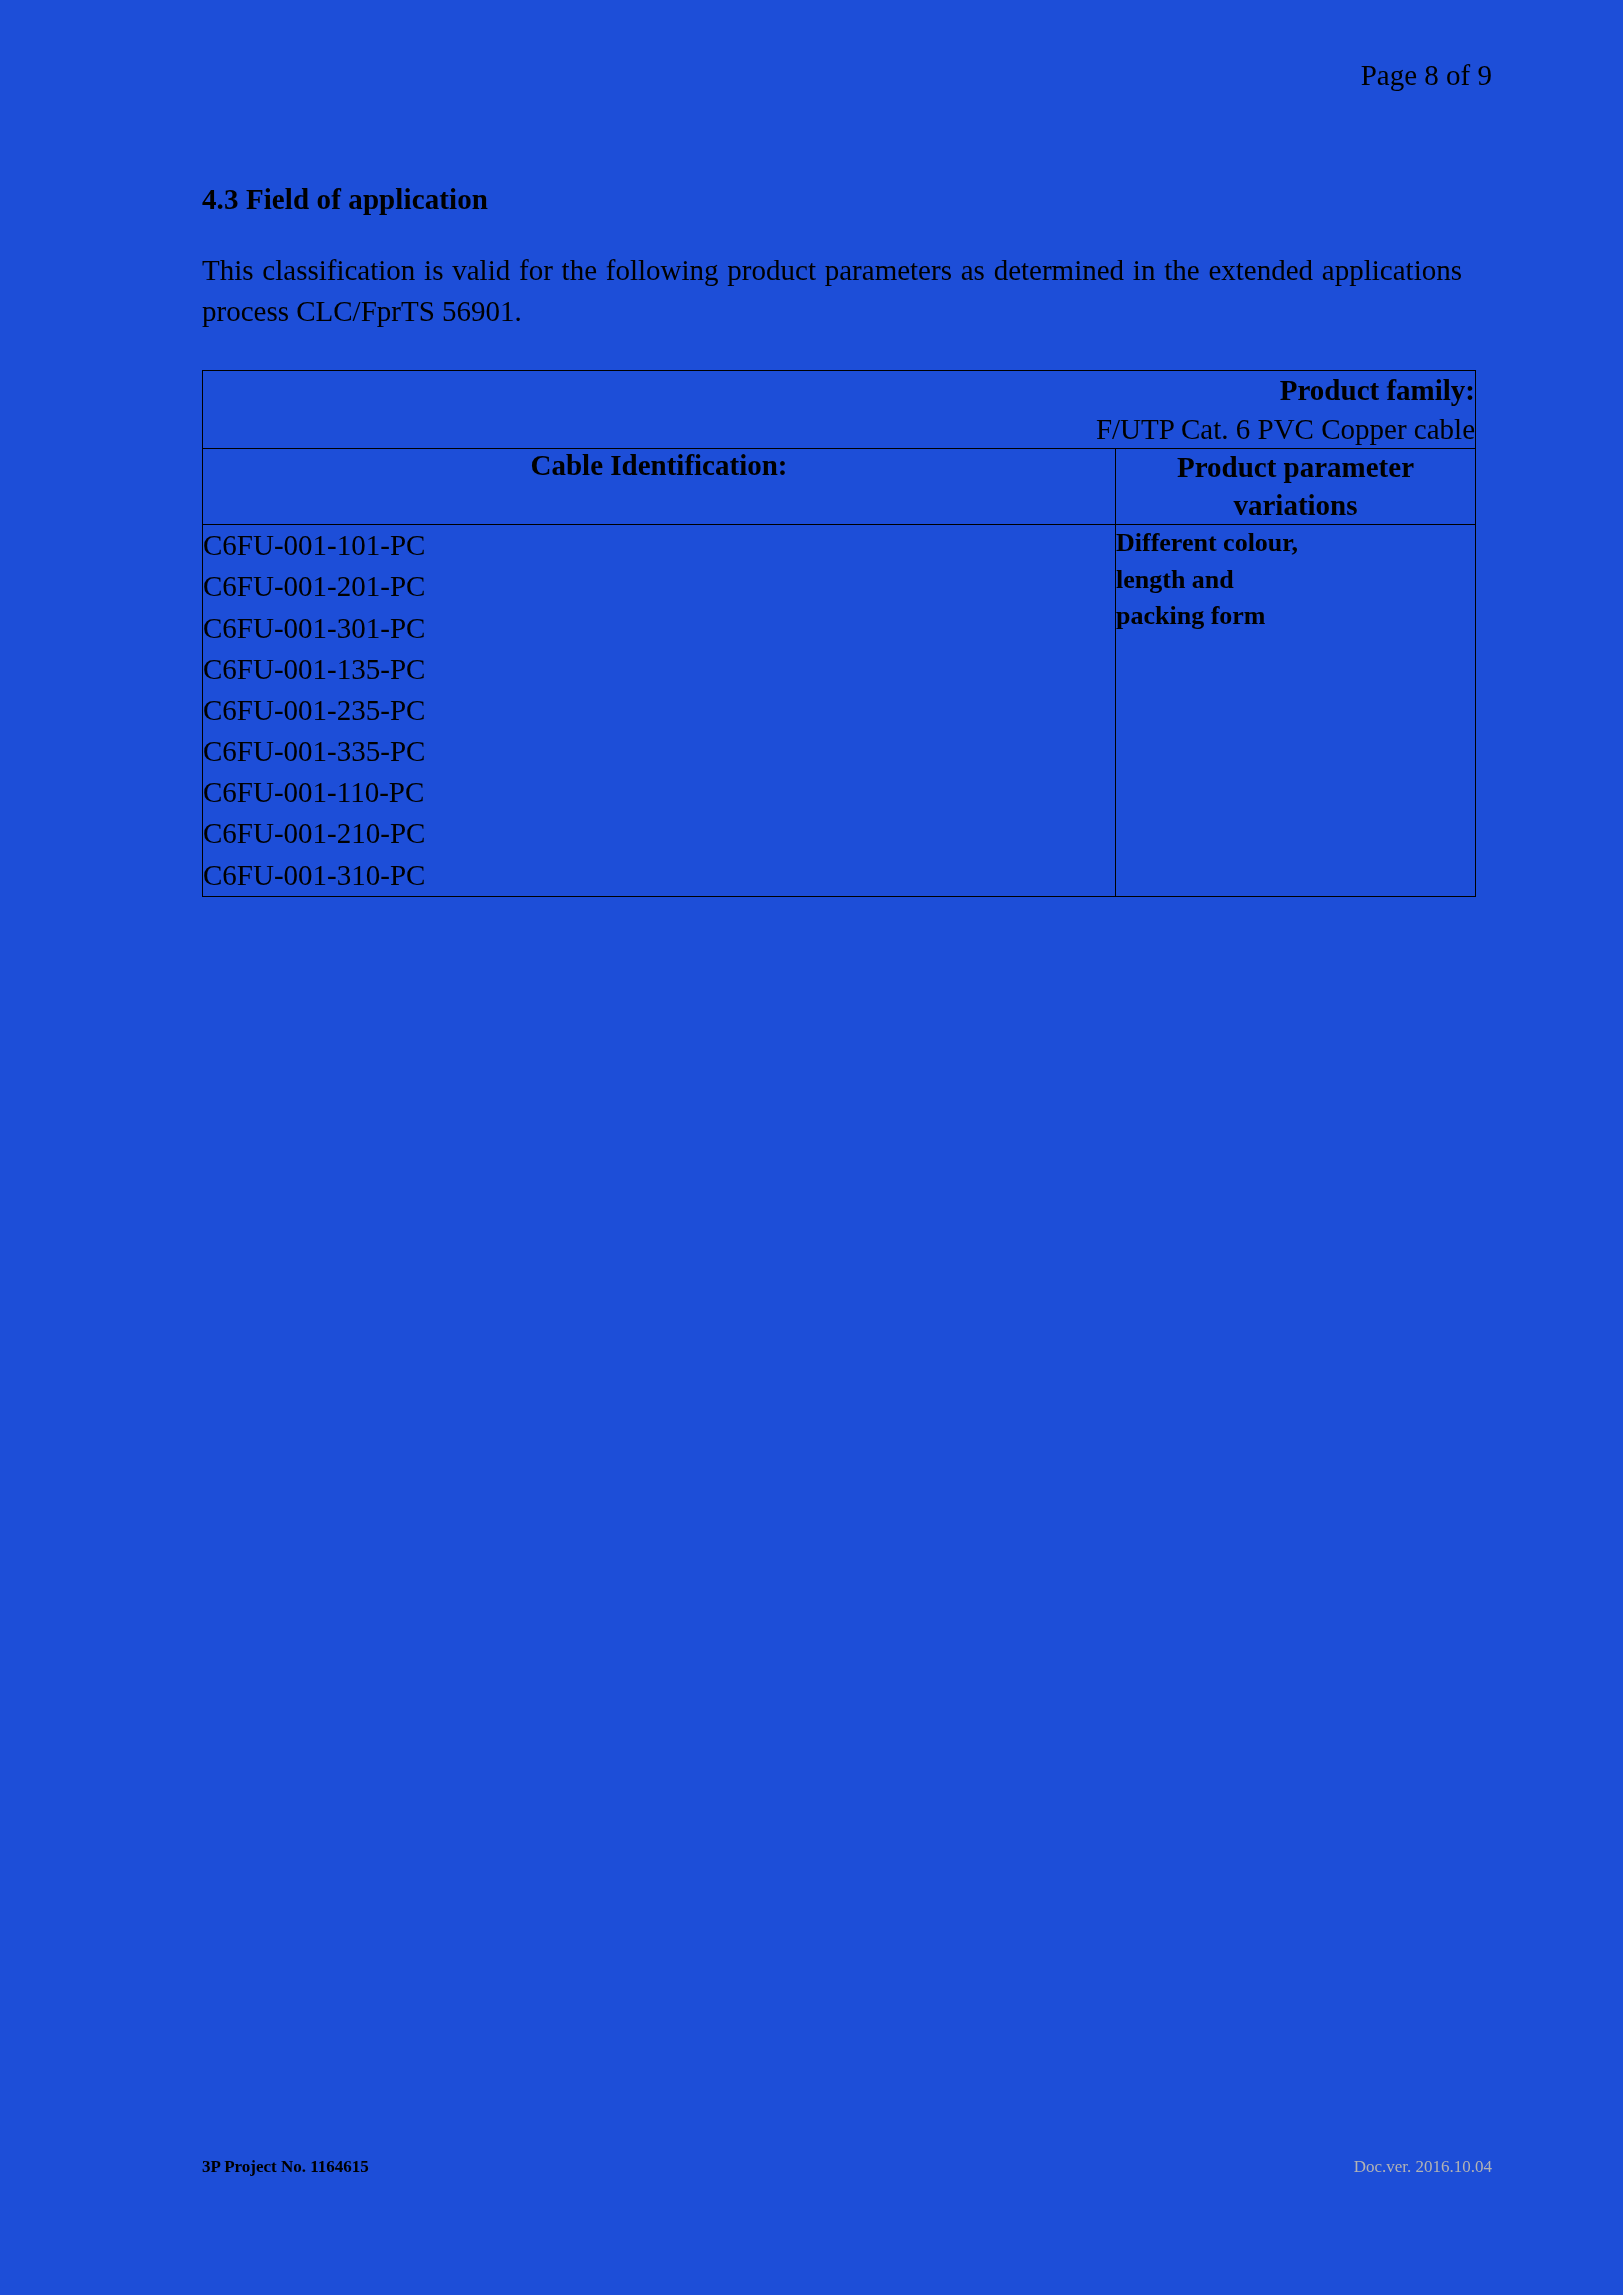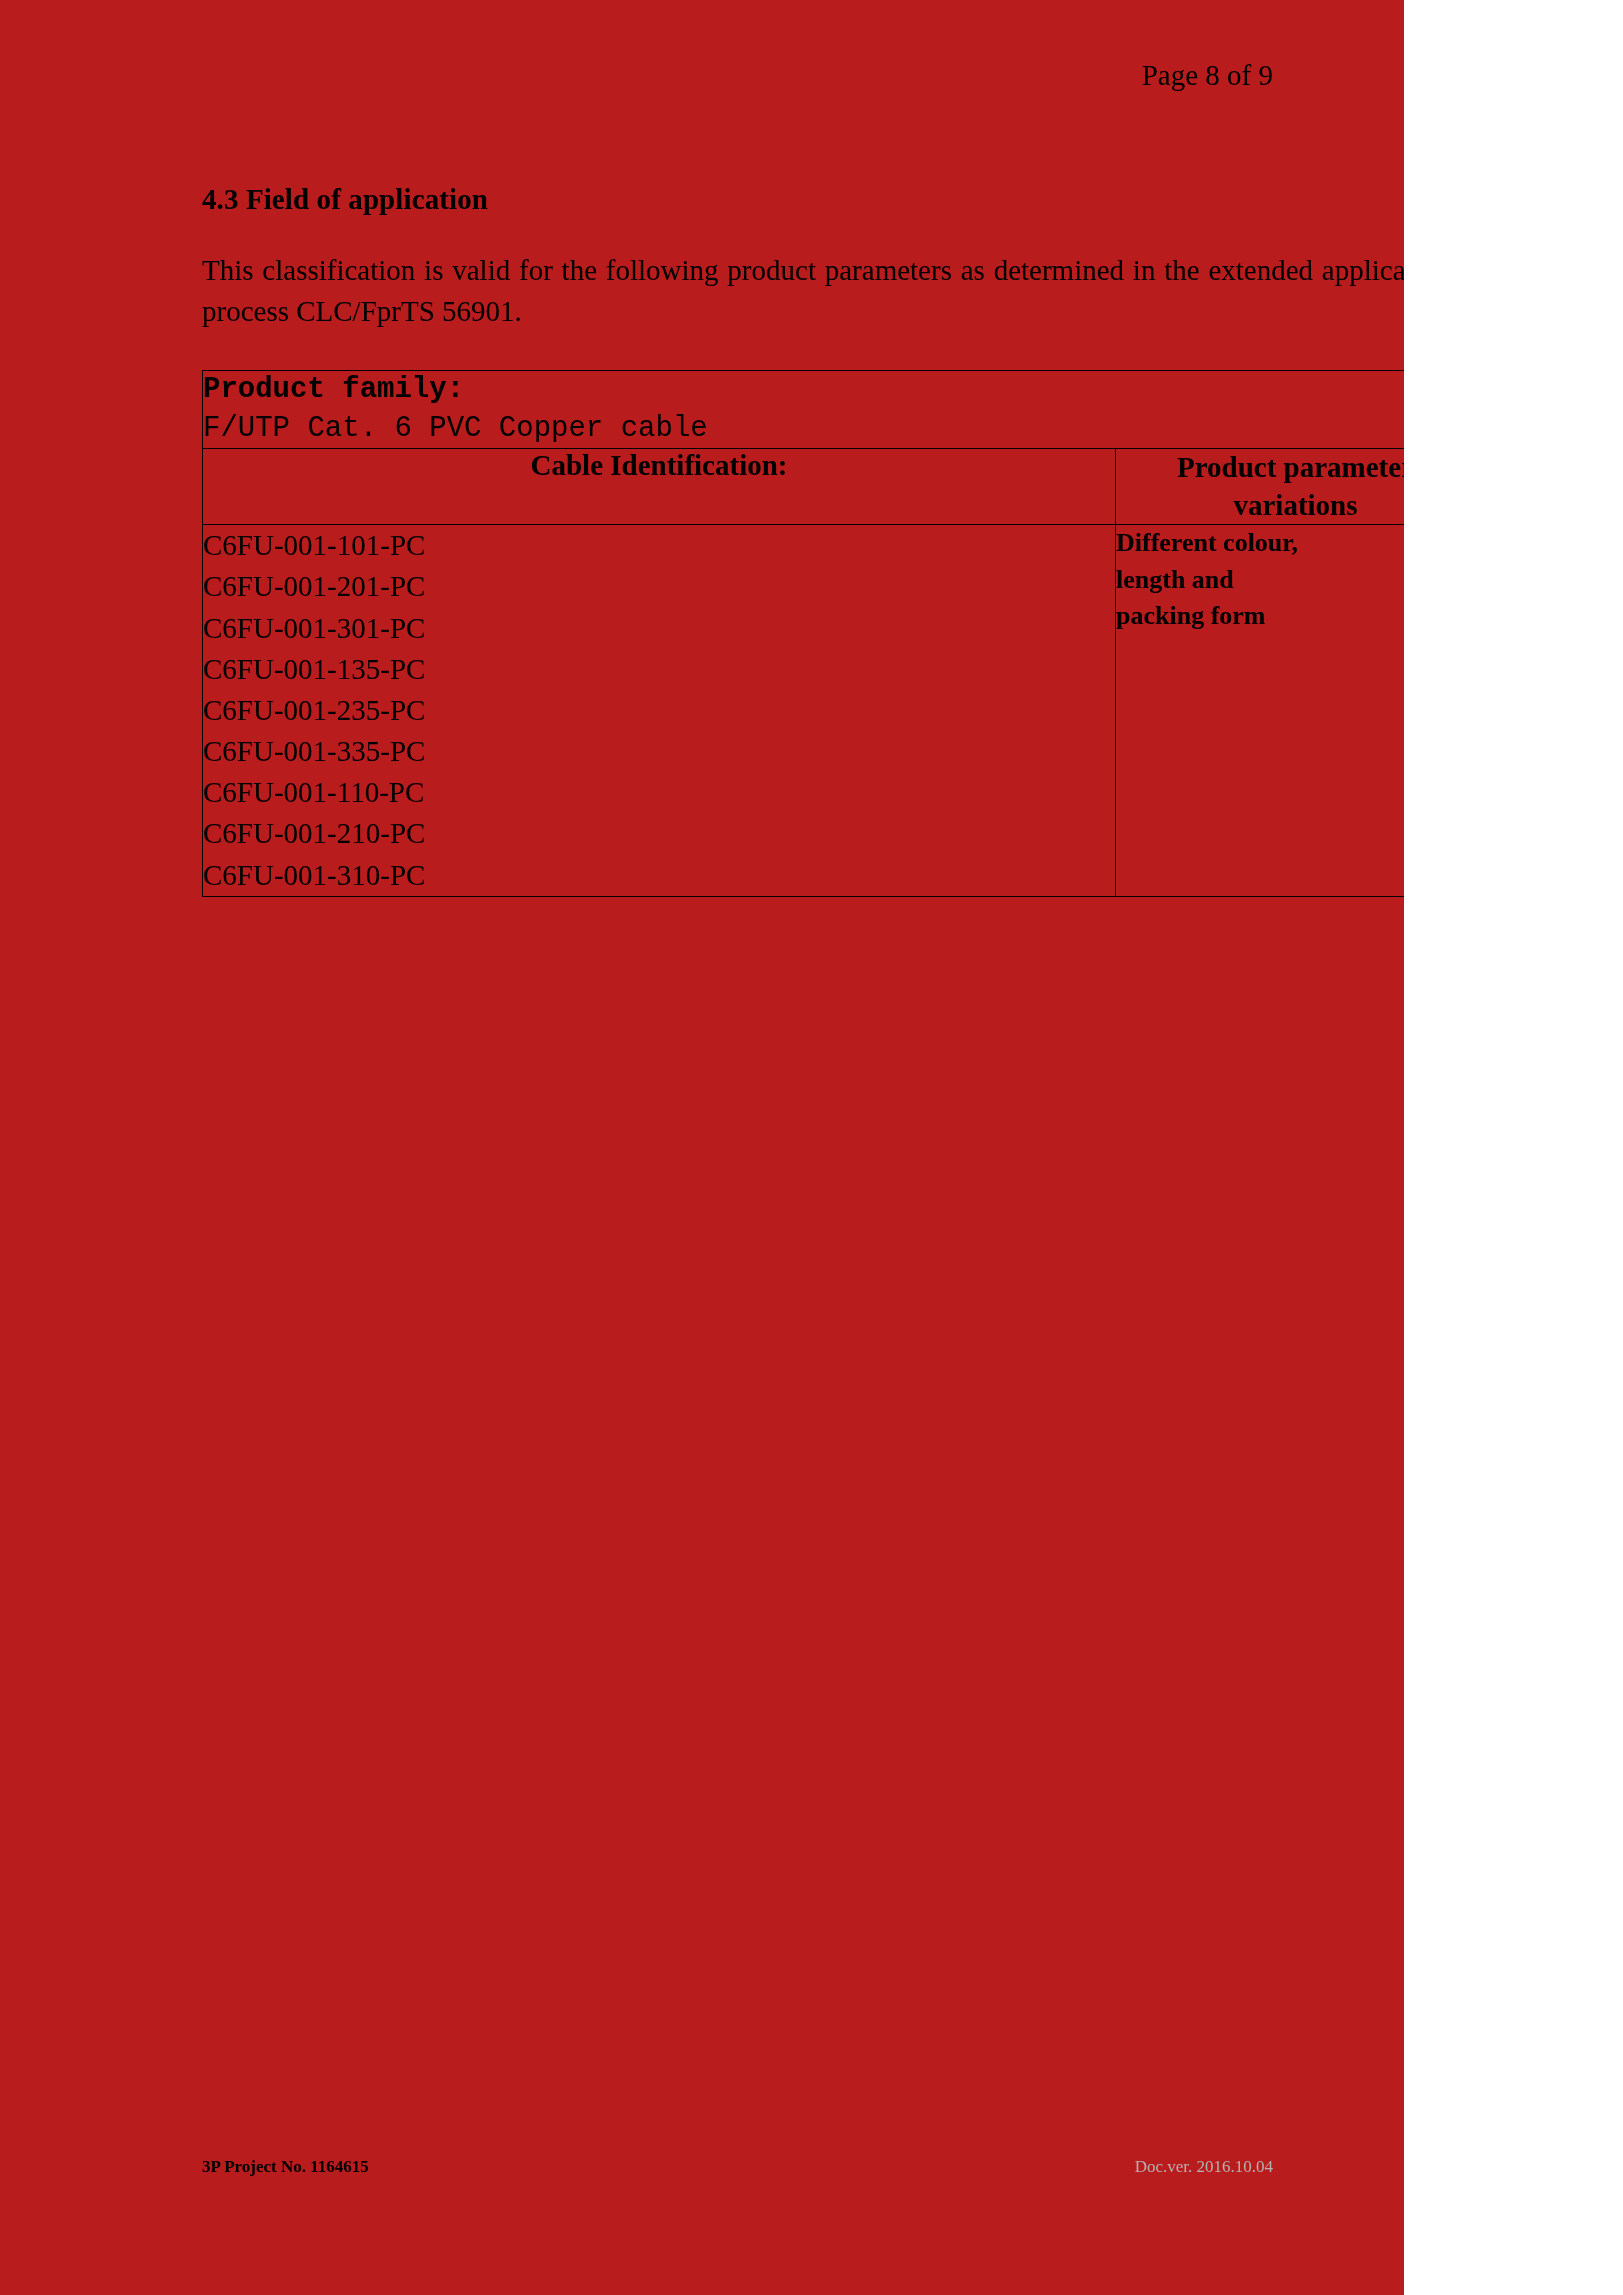--- a/index.html
+++ b/index.html
@@ -6,23 +6,23 @@
     margin: 0;
     padding: 0;
     background: #ffffff;
   }
   body {
     font-family: "Liberation Serif", serif;
     color: #000000;
   }
   .page {
     position: relative;
-    width: 1404px;
+    width: 1623px;
     height: 2295px;
-    background: #b91c1c;
+    background: #1d4ed8;
     box-sizing: border-box;
     padding: 16px;
     overflow: hidden;
   }
   .page-header {
     position: absolute;
     top: 58px;
     right: 131px;
     font-size: 29px;
     line-height: 1.2;
@@ -52,23 +52,22 @@
     width: 1273px;
     table-layout: fixed;
     margin-left: 0;
   }
   table.product-table td {
     border: 1.3px solid #000000;
     vertical-align: top;
     padding: 0;
   }
   .family-cell {
-    text-align: left;
+    text-align: right;
     padding: 14.4px 6.5px 17px 6.5px;
-    font-family: Liberation Mono, monospace;
   }
   .family-title {
     font-size: 29px;
     font-weight: bold;
     line-height: 1.32;
   }
   .family-sub {
     font-size: 29px;
     line-height: 1.32;
   }

